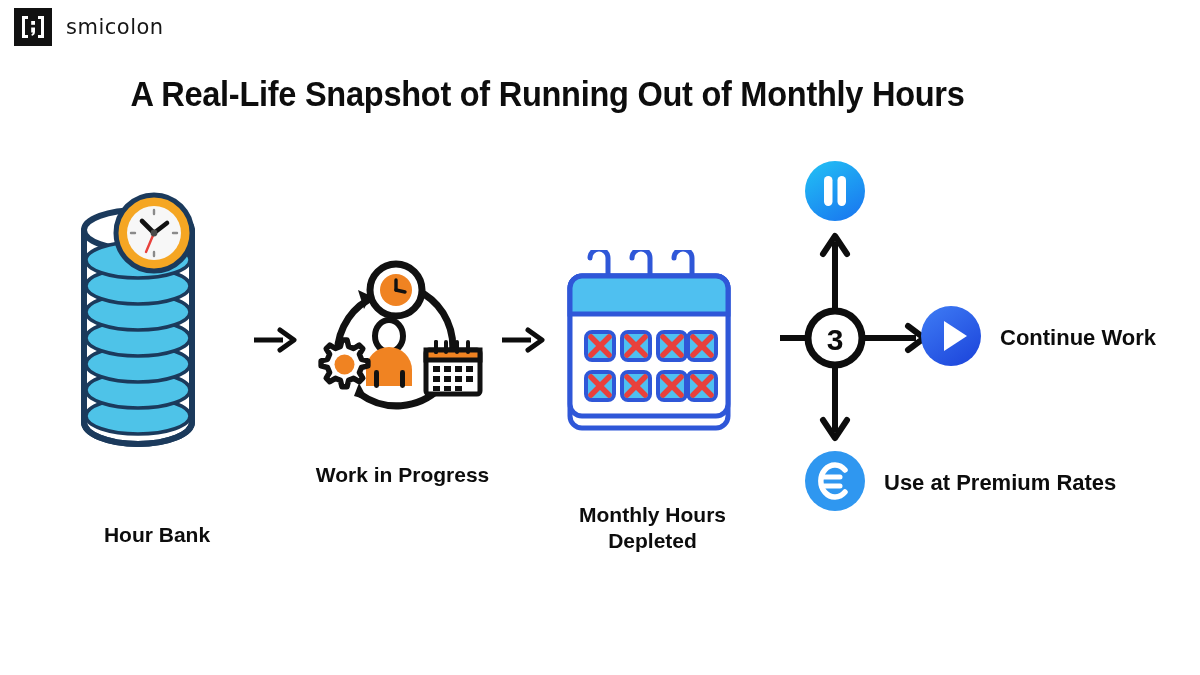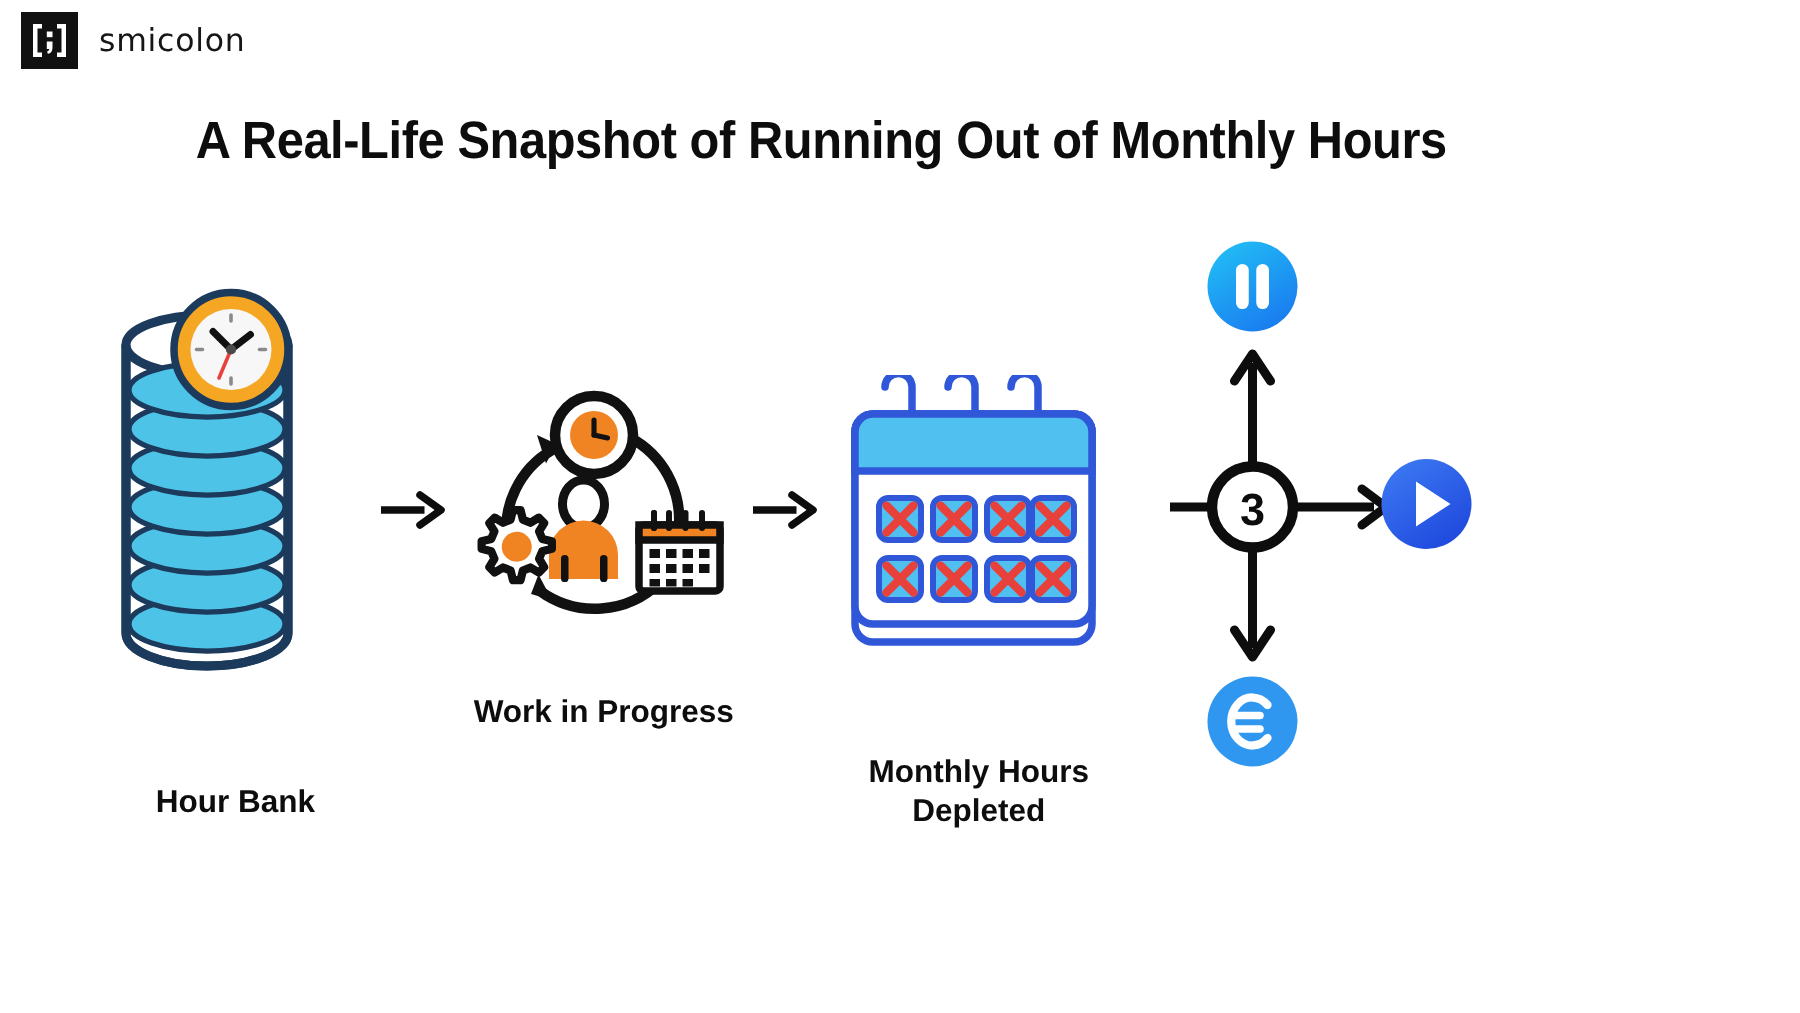--- a/index.html
+++ b/index.html
@@ -324,25 +324,27 @@
         <defs>
           <linearGradient id="gradPlay" x1="0" y1="0" x2="0.7" y2="1">
             <stop offset="0%" stop-color="#3f7df5"></stop>
             <stop offset="100%" stop-color="#1f49dd"></stop>
           </linearGradient>
         </defs>
         <circle cx="31" cy="31" r="30" fill="url(#gradPlay)"></circle>
         <path d="M24 16 L47 31 L24 46 Z" fill="#ffffff"></path>
       </svg>
     </span>
+    <span class="branch-label">Continue Work</span>
   </div>
 
   <div class="branch-row" id="branch-euro">
     <span class="branch-icon">
       <svg width="62" height="62" viewBox="0 0 62 62" aria-hidden="true">
         <circle cx="31" cy="31" r="30" fill="#2f97f0"></circle>
         <path d="M41 20 a14 16 0 1 0 0 22" fill="none" stroke="#ffffff" stroke-width="5.5" stroke-linecap="round"></path>
         <line x1="18" y1="27" x2="36" y2="27" stroke="#ffffff" stroke-width="5" stroke-linecap="round"></line>
         <line x1="18" y1="36" x2="36" y2="36" stroke="#ffffff" stroke-width="5" stroke-linecap="round"></line>
       </svg>
     </span>
+    <span class="branch-label">Use at Premium Rates</span>
   </div>
 </div>
 
 </body></html>

